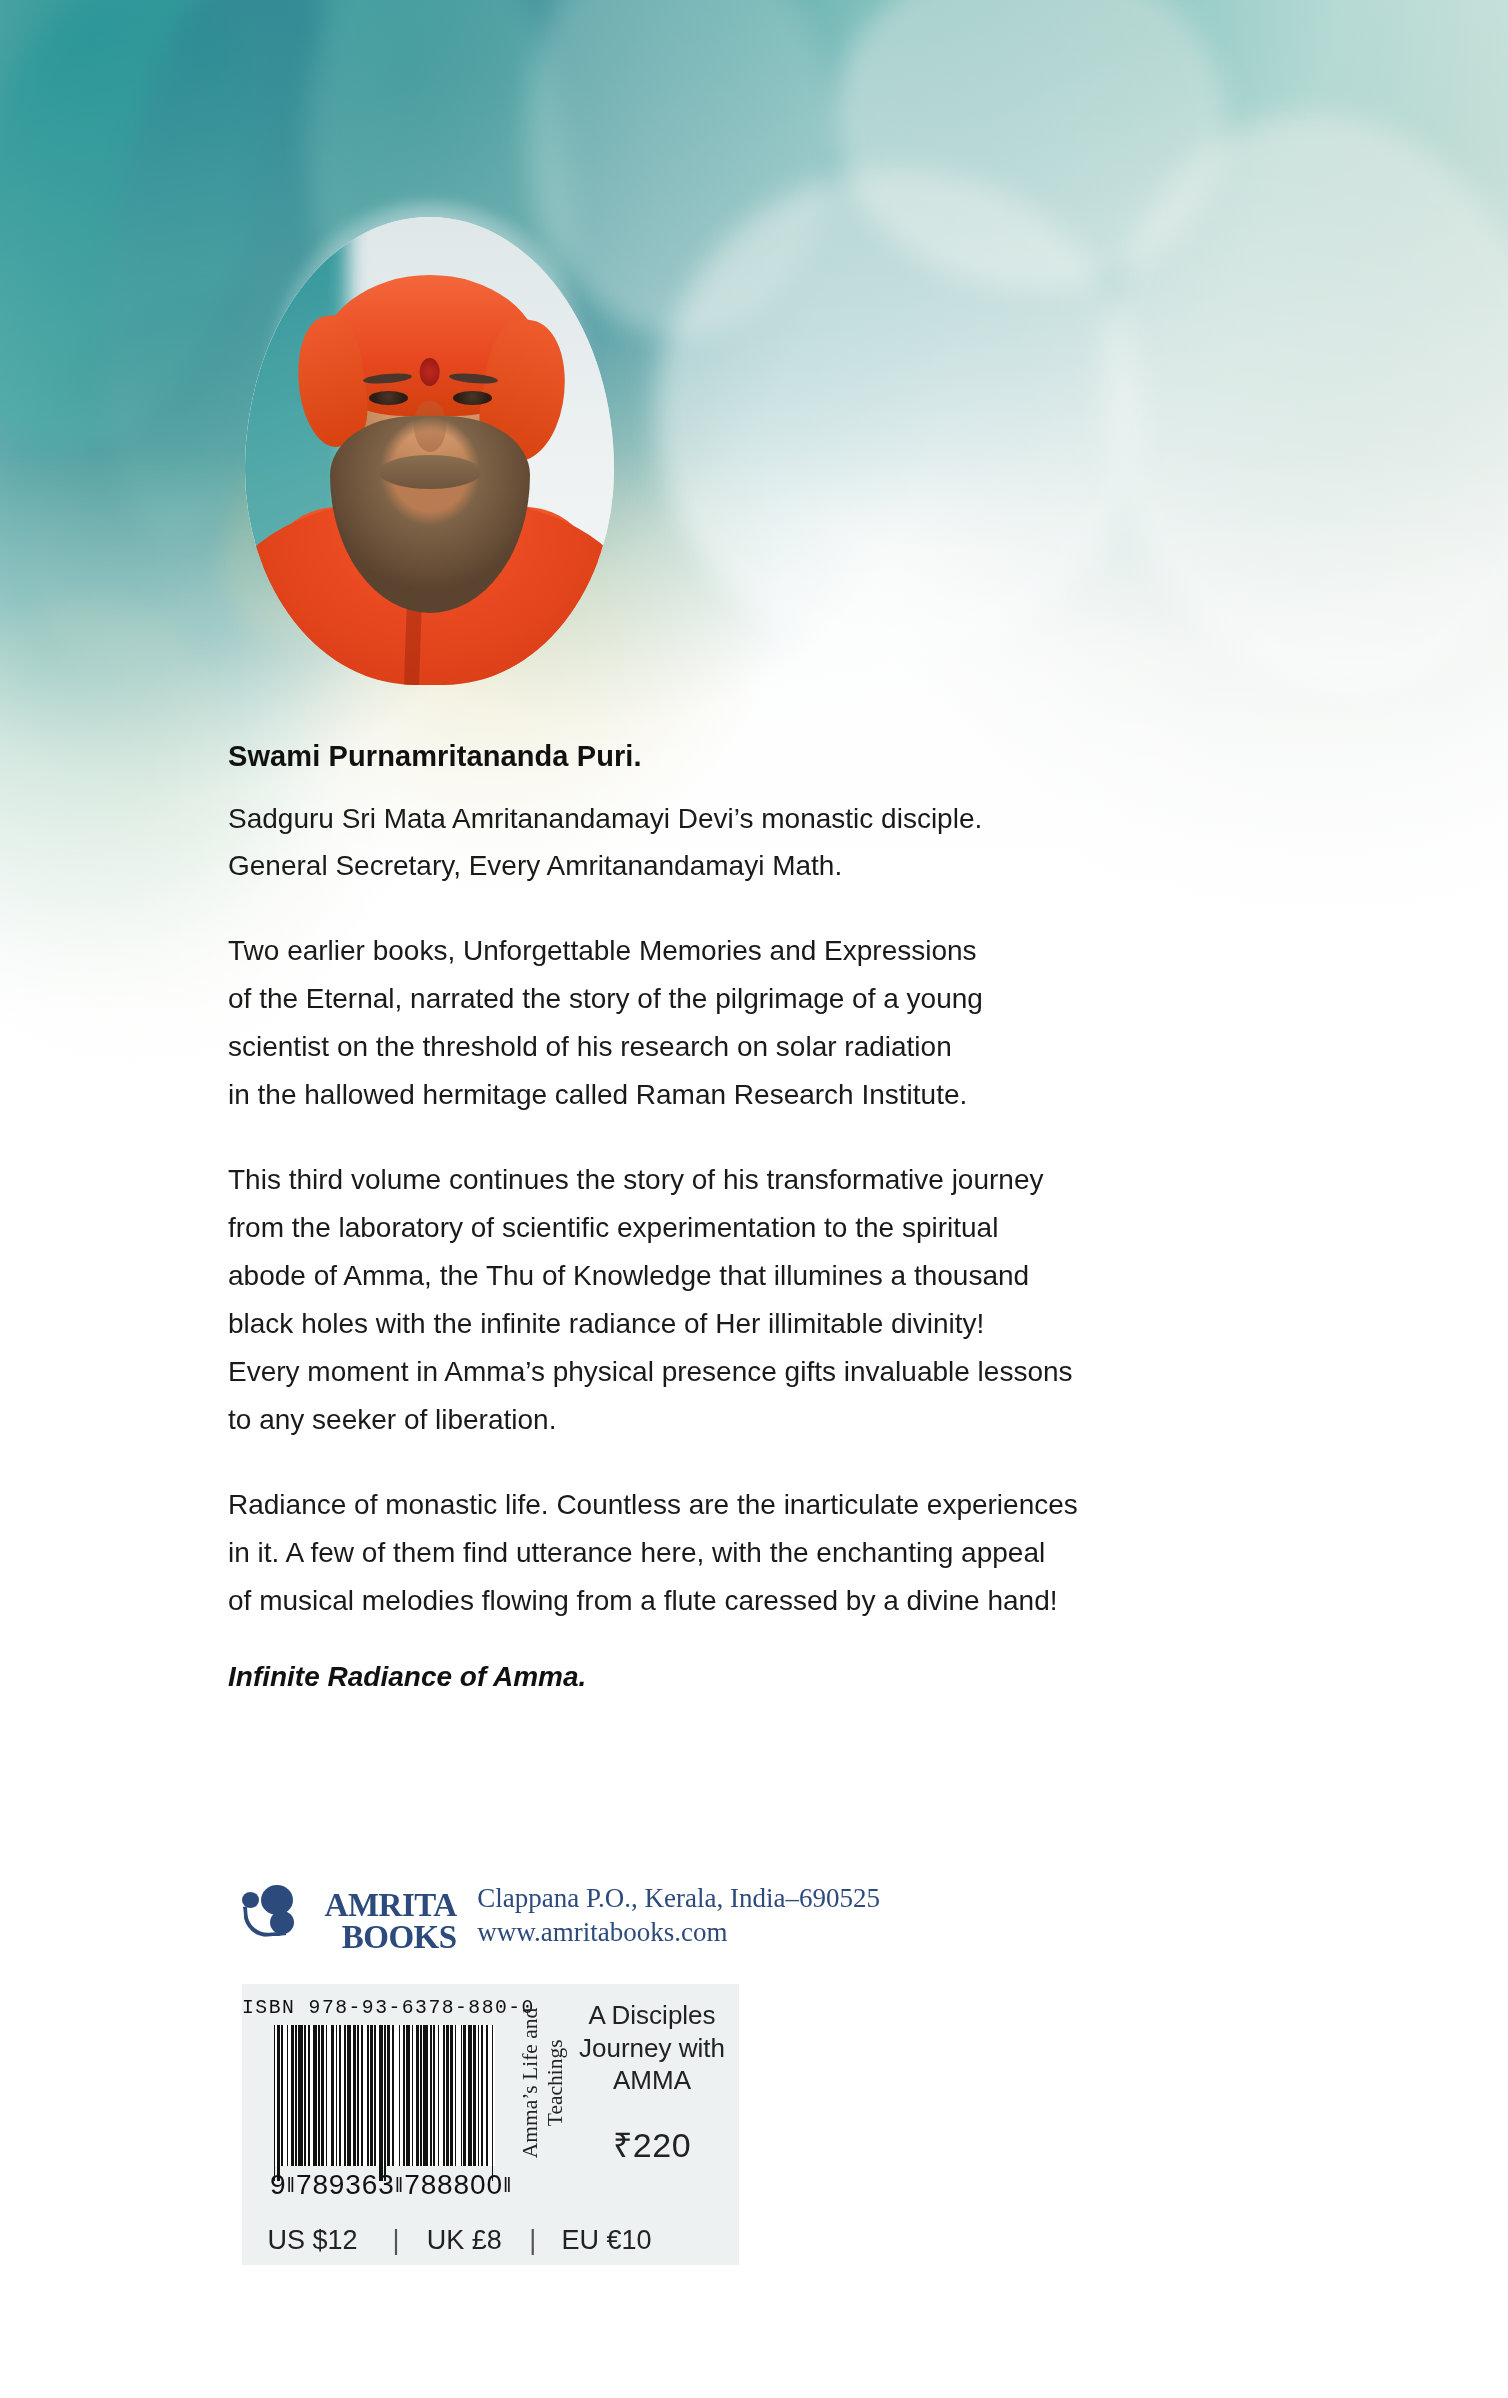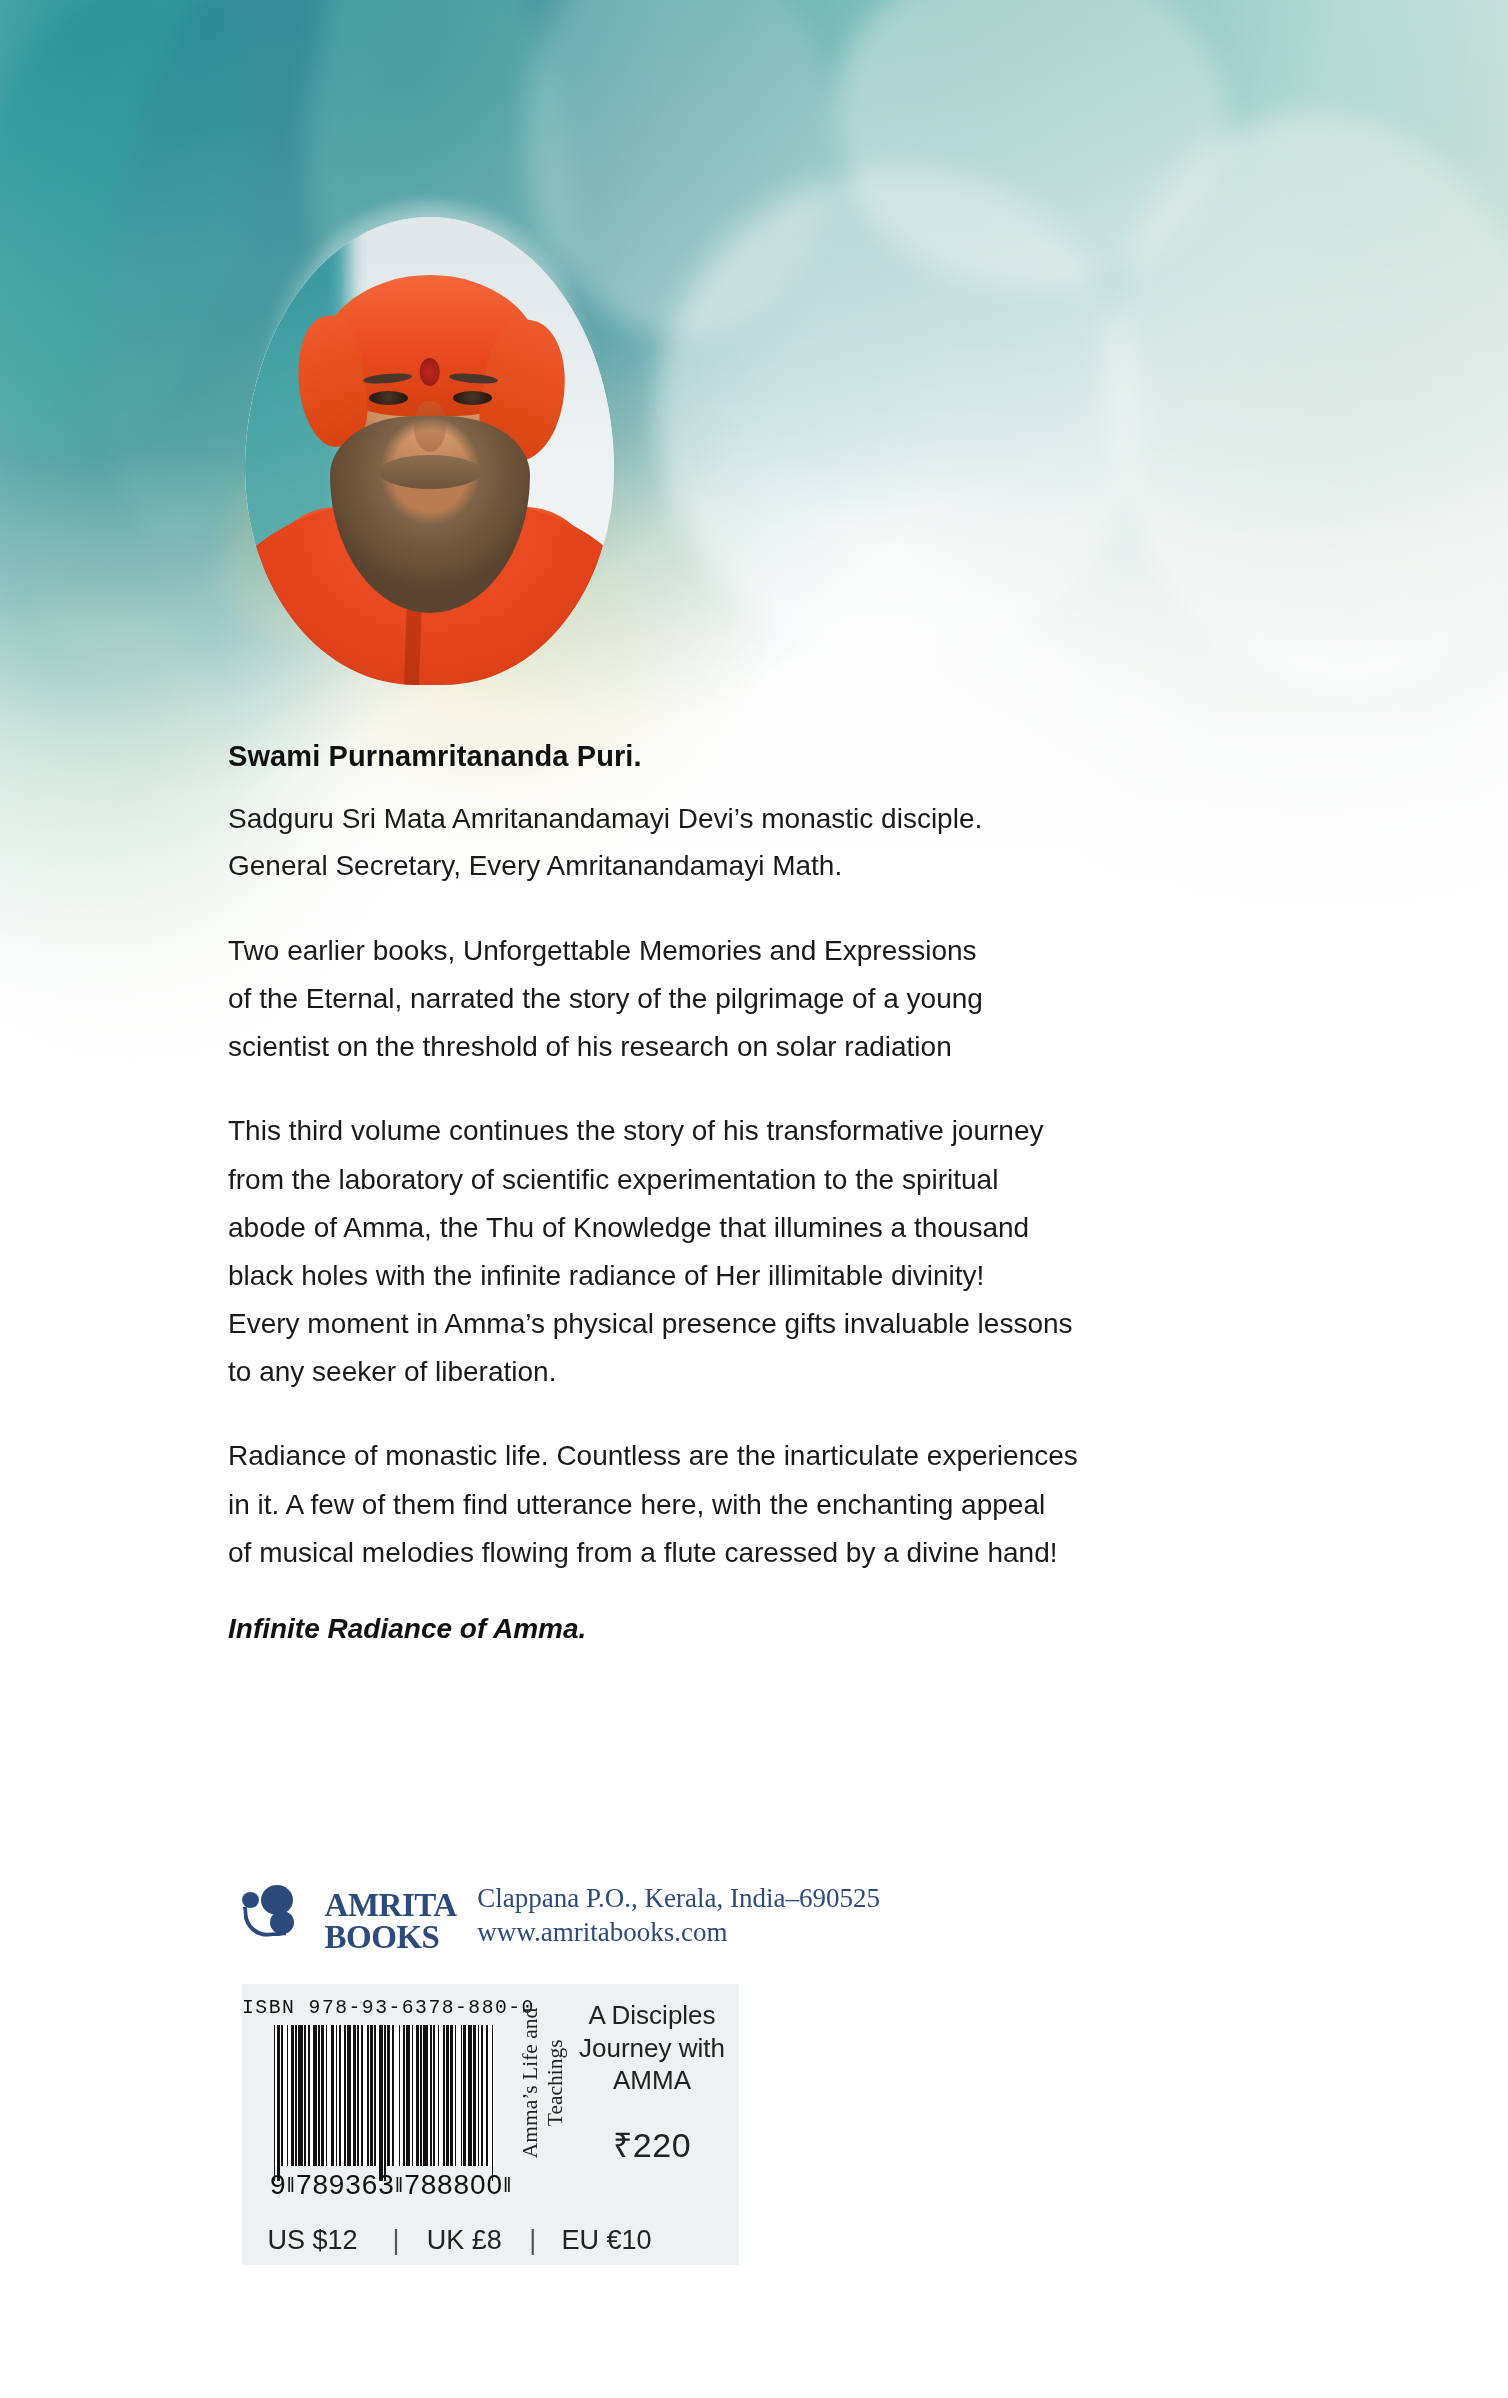--- a/index.html
+++ b/index.html
@@ -241,21 +241,21 @@
   }
   .logo-words {
     font-family: "Liberation Serif", serif;
     color: #2c4a7c;
     font-weight: bold;
     line-height: .96;
     letter-spacing: -0.5px;
     font-size: 33px;
     margin-top: 11px;
   }
-  .logo-words .l2 { letter-spacing: -0.5px; }
+  .logo-words .l2 { letter-spacing: -0.5px; text-align: right; }
   .pub-address {
     font-family: "Liberation Serif", serif;
     color: #2c4a7c;
     font-size: 27px;
     line-height: 1.28;
     margin-top: 1.9px;
   }
 
   
   .barcode-box {
@@ -395,20 +395,21 @@
     <div class="author-block">
       <div class="author-name">Swami Purnamritananda Puri.</div>
       <div class="author-line">Sadguru Sri Mata Amritanandamayi Devi’s monastic disciple.</div>
       <div class="author-line">General Secretary, Every Amritanandamayi Math.</div>
     </div>
 
     <p class="para">
       <span class="ln">Two earlier books, Unforgettable Memories and Expressions</span>
       <span class="ln">of the Eternal, narrated the story of the pilgrimage of a young</span>
       <span class="ln">scientist on the threshold of his research on solar radiation</span>
+      <span class="ln">in the hallowed hermitage called Raman Research Institute.</span>
     </p>
 
     <p class="para">
       <span class="ln">This third volume continues the story of his transformative journey</span>
       <span class="ln">from the laboratory of scientific experimentation to the spiritual</span>
       <span class="ln">abode of Amma, the Thu of Knowledge that illumines a thousand</span>
       <span class="ln">black holes with the infinite radiance of Her illimitable divinity!</span>
       <span class="ln">Every moment in Amma’s physical presence gifts invaluable lessons</span>
       <span class="ln">to any seeker of liberation.</span>
     </p>

